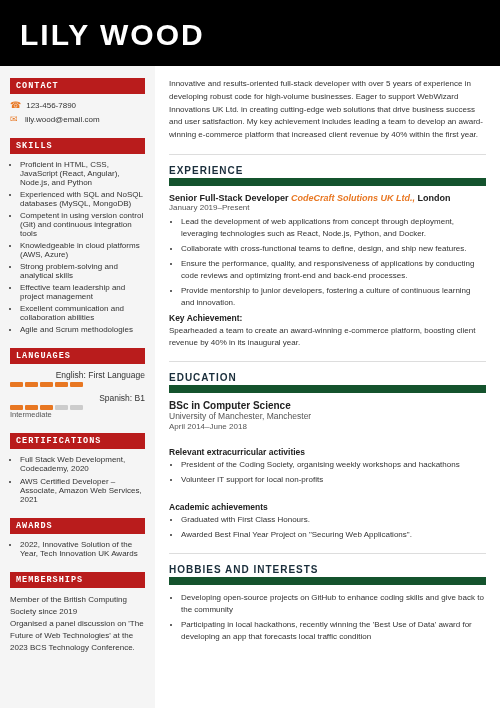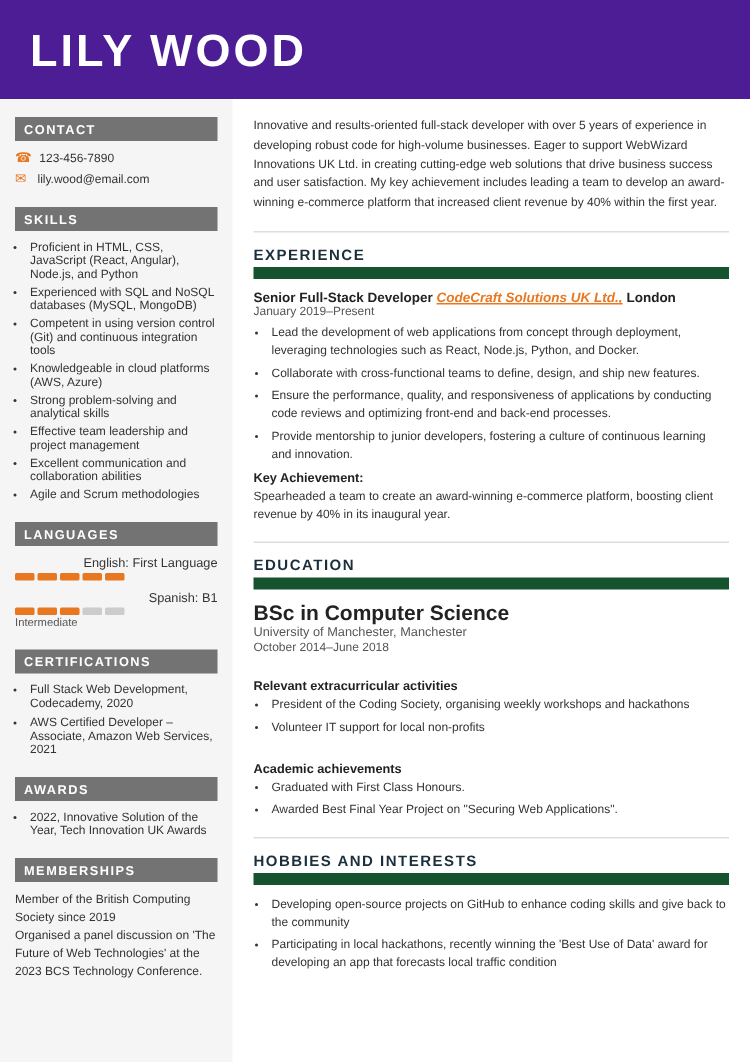--- a/index.html
+++ b/index.html
@@ -4,21 +4,21 @@
   <style>
     * { margin: 0; padding: 0; box-sizing: border-box; }
     body {
       font-family: Arial, sans-serif;
       font-size: 9px;
       background: #fff;
       width: 500px;
       min-height: 708px;
     }
     .header {
-      background: #4c1d95;
+      background: #000000;
       color: #fff;
       padding: 18px 20px 14px 20px;
     }
     .header h1 {
       font-size: 30px;
       font-weight: 900;
       letter-spacing: 2px;
       text-transform: uppercase;
     }
     .main-layout {
@@ -28,28 +28,29 @@
     .sidebar {
       width: 155px;
       min-width: 155px;
       background: #f5f5f5;
       padding: 12px 10px;
     }
     .sidebar-section {
       margin-bottom: 14px;
     }
     .sidebar-section-title {
-      background: #737373;
+      background: #b91c1c;
       color: #fff;
       font-size: 8.5px;
       font-weight: bold;
       letter-spacing: 1px;
       padding: 3px 6px;
       margin-bottom: 6px;
       text-transform: uppercase;
+      font-family: Liberation Mono, monospace;
     }
     .contact-item {
       display: flex;
       align-items: center;
       margin-bottom: 4px;
       gap: 5px;
     }
     .contact-icon {
       color: #e87722;
       font-size: 9px;
@@ -142,21 +143,20 @@
       margin-bottom: 12px;
     }
     .job-title {
       font-size: 9px;
       font-weight: bold;
       color: #222;
     }
     .job-company {
       font-style: italic;
       color: #e87722;
-      text-decoration: underline;
     }
     .job-date {
       font-size: 8px;
       color: #555;
       margin-bottom: 4px;
     }
     .content-list {
       padding-left: 12px;
       margin-bottom: 4px;
     }
@@ -168,21 +168,21 @@
       line-height: 1.5;
     }
     .key-achievement-label {
       font-size: 8.5px;
       font-weight: bold;
       color: #222;
       margin-top: 4px;
       margin-bottom: 2px;
     }
     .edu-degree {
-      font-size: 14px;
+      font-size: 10px;
       font-weight: bold;
       color: #222;
     }
     .edu-school {
       font-size: 8.5px;
       color: #555;
       margin-bottom: 1px;
     }
     .edu-date {
       font-size: 8px;
@@ -322,21 +322,21 @@
       </div>
     </div>
 
     <hr class="divider">
 
     <div class="content-section">
       <div class="section-title">EDUCATION</div>
       <div>
         <div class="edu-degree">BSc in Computer Science</div>
         <div class="edu-school">University of Manchester, Manchester</div>
-        <div class="edu-date">October 2014–June 2018</div>
+        <div class="edu-date">April 2014–June 2018</div>
         <div class="sub-label">Relevant extracurricular activities</div>
         <ul class="content-list">
           <li>President of the Coding Society, organising weekly workshops and hackathons</li>
           <li>Volunteer IT support for local non-profits</li>
         </ul>
         <div class="sub-label">Academic achievements</div>
         <ul class="content-list">
           <li>Graduated with First Class Honours.</li>
           <li>Awarded Best Final Year Project on "Securing Web Applications".</li>
         </ul>

